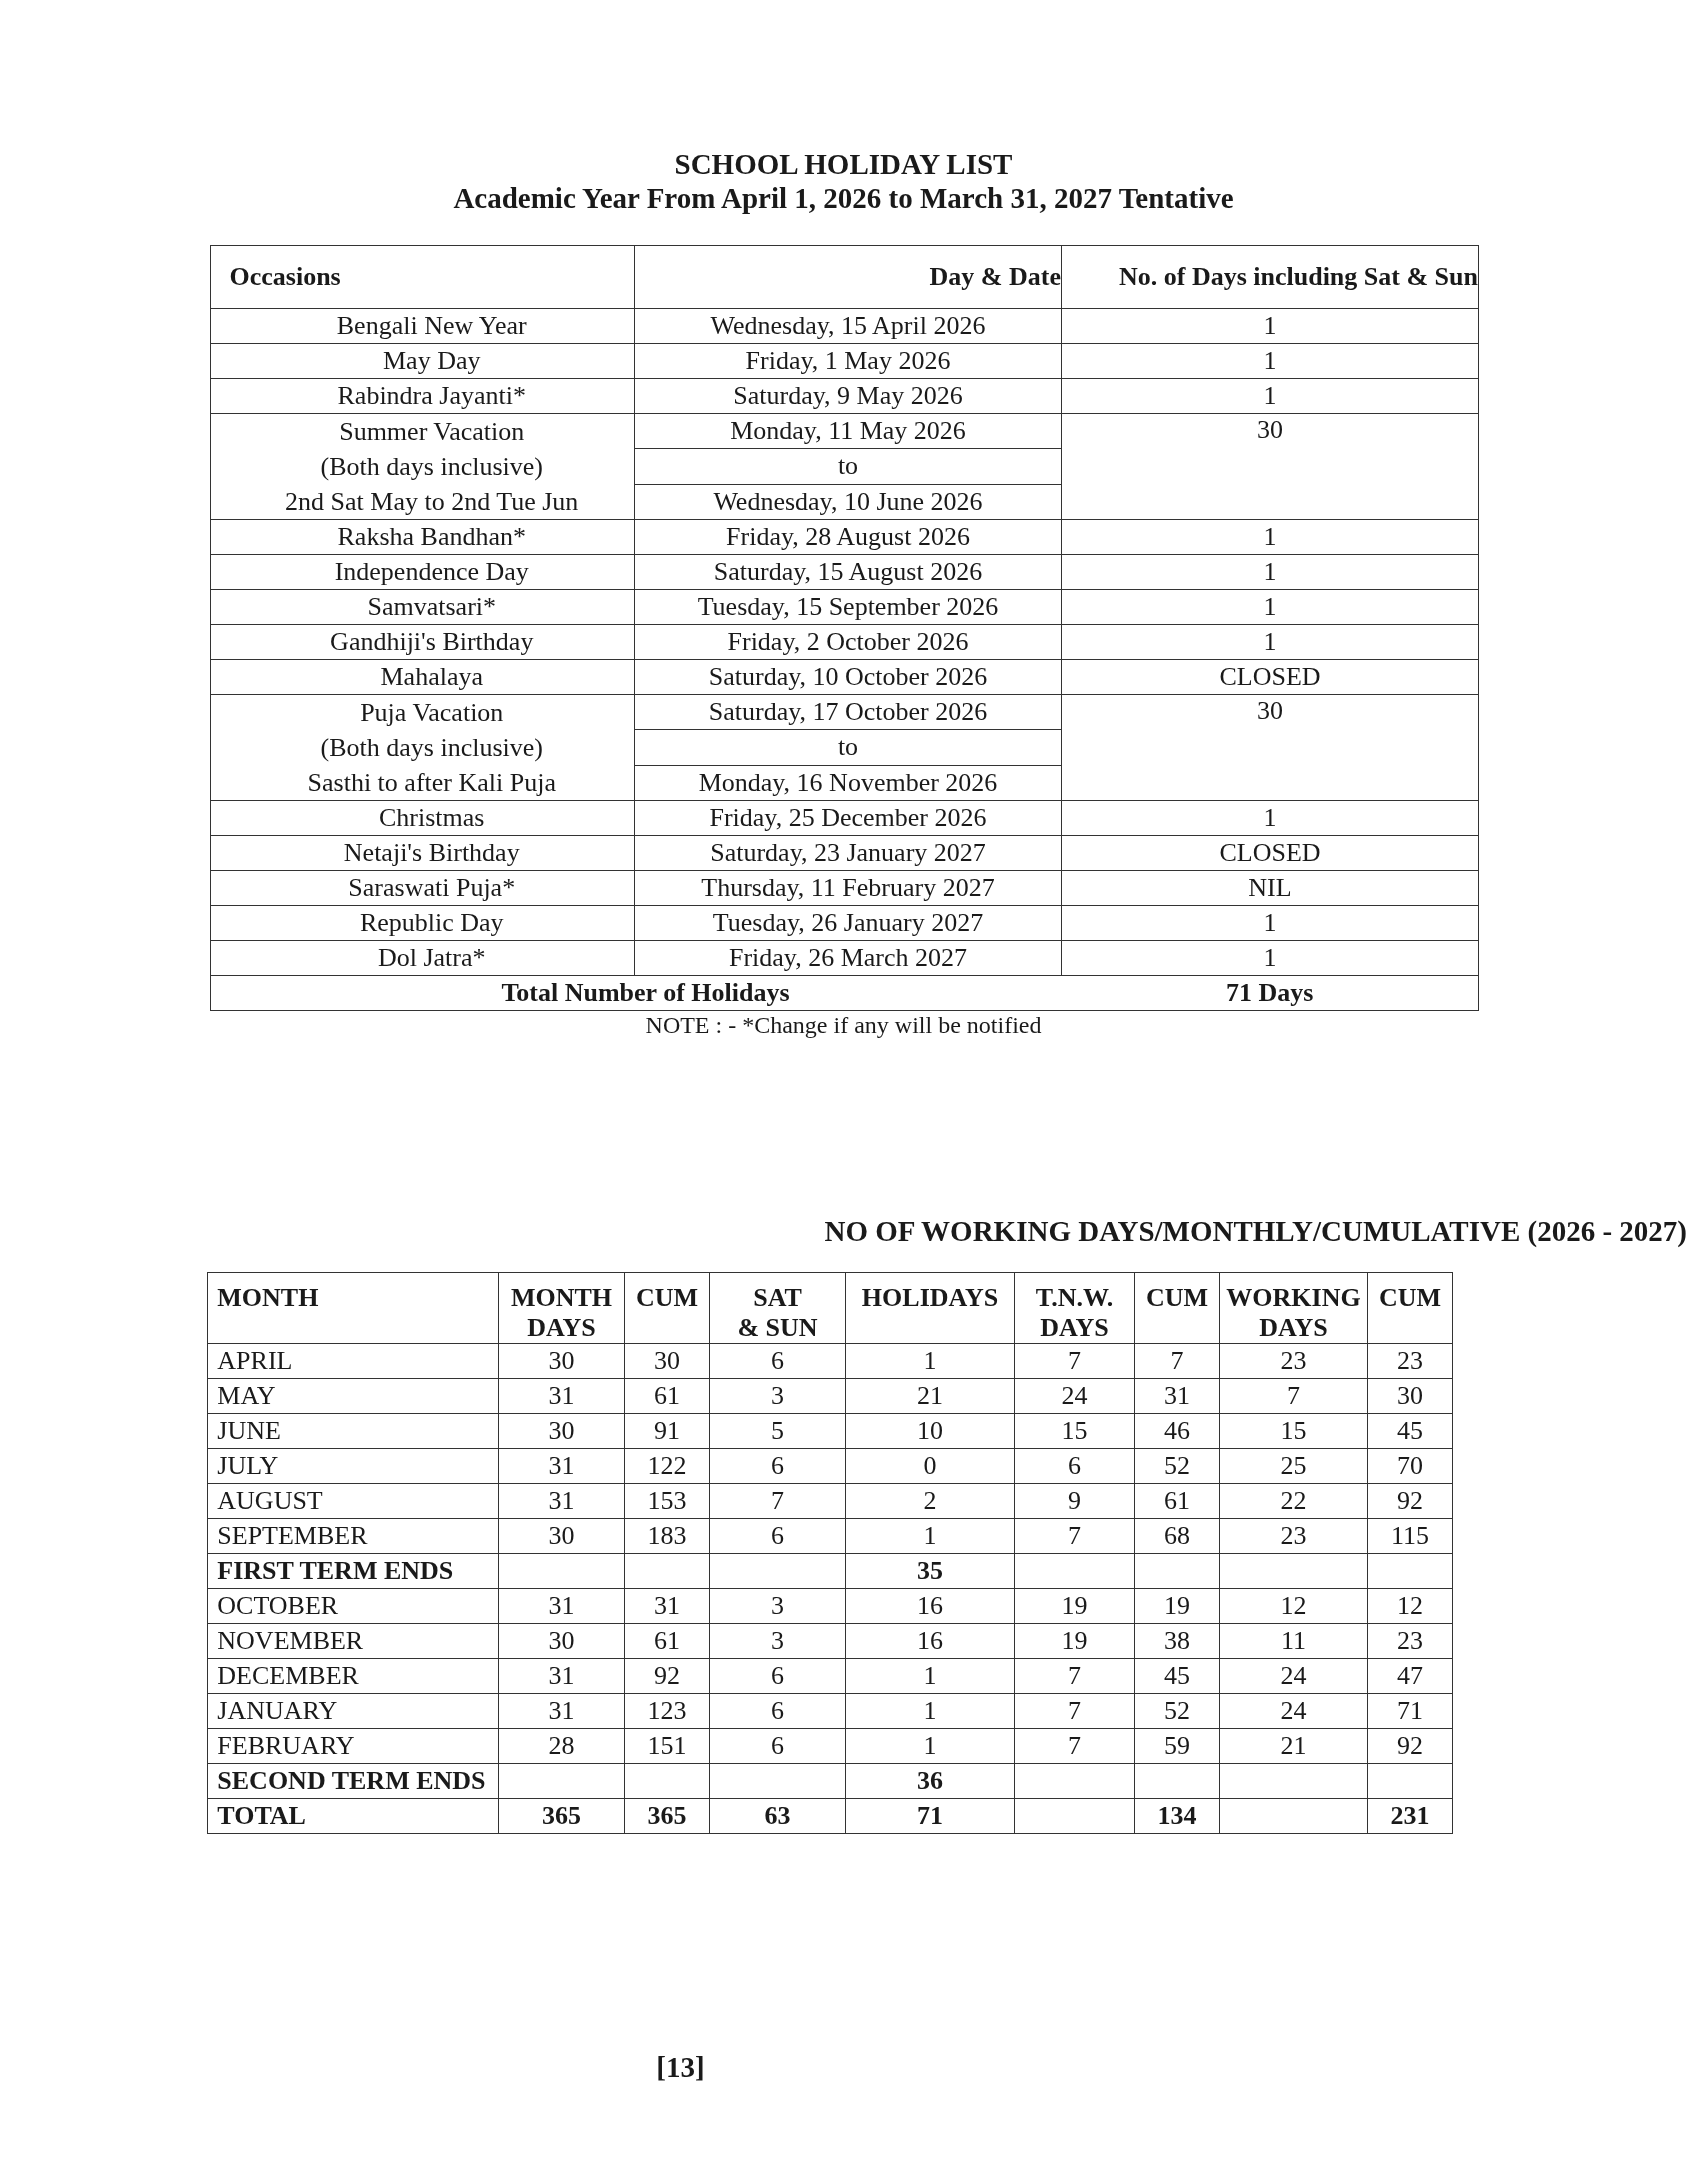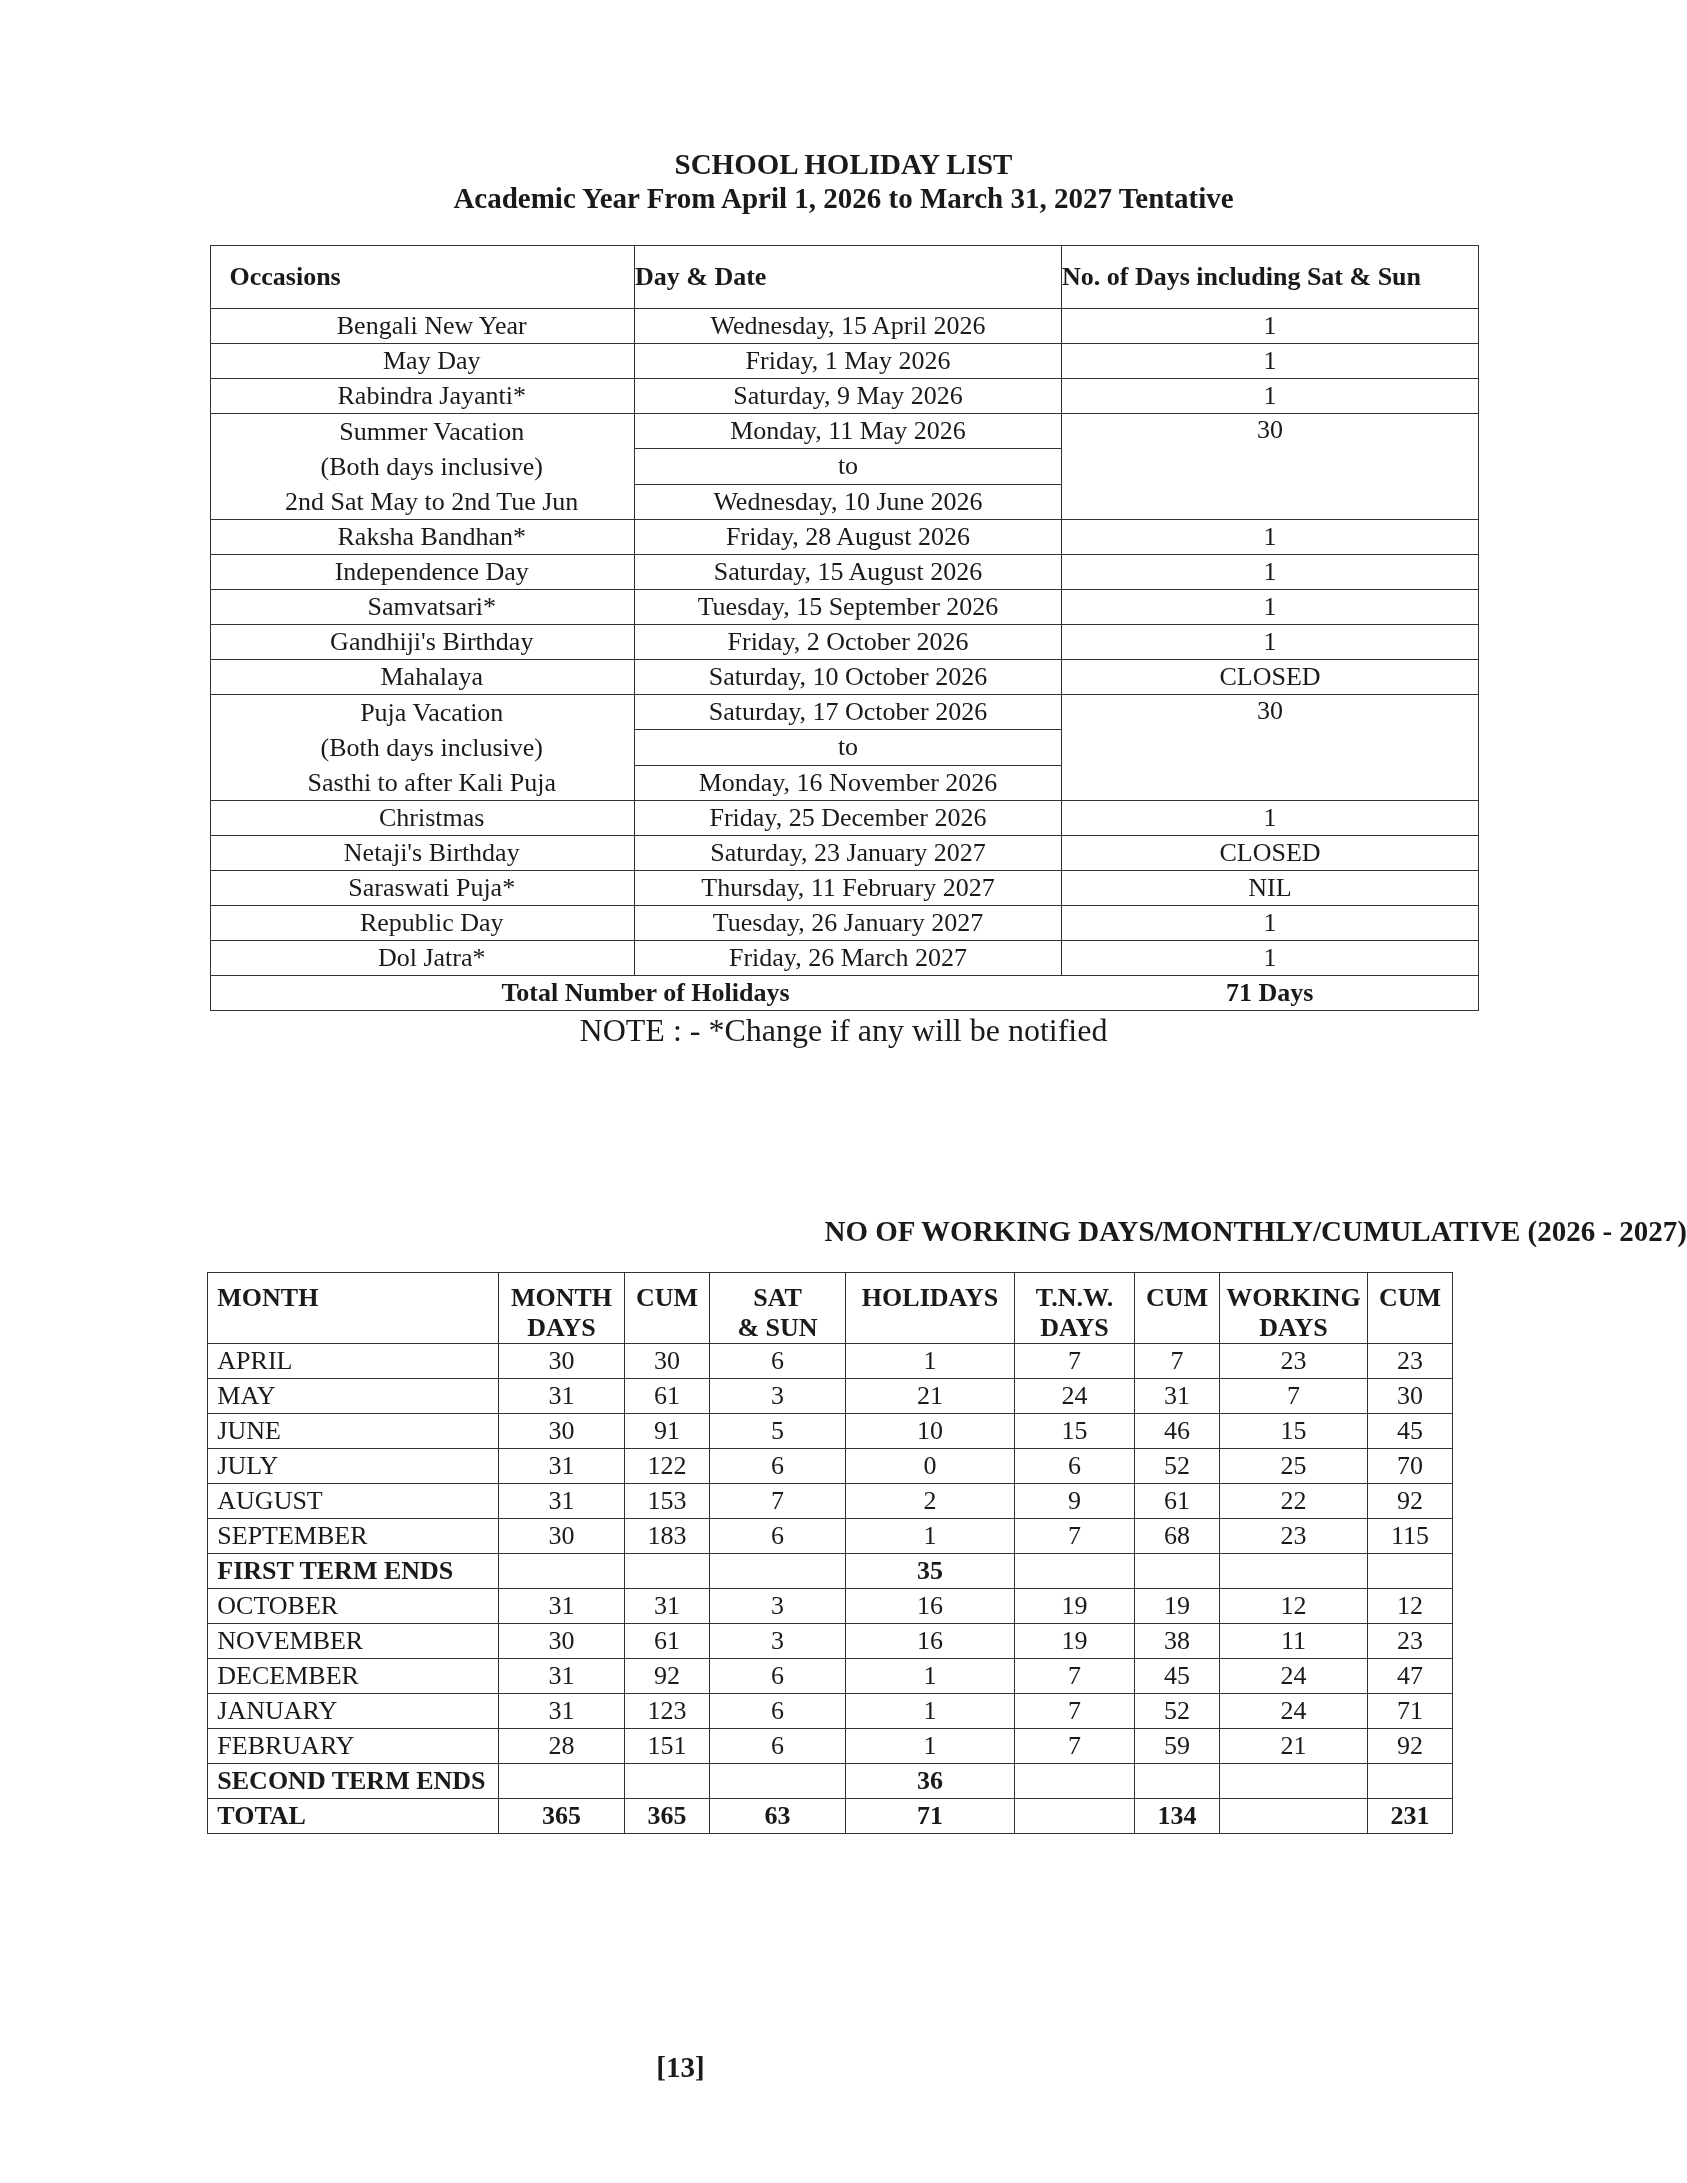--- a/index.html
+++ b/index.html
@@ -15,33 +15,33 @@
     table { border-collapse: collapse; position: absolute; table-layout: fixed; border-radius: 32px; }
     td, th { border: 1.3px solid #333; padding: 0; box-sizing: border-box; }
 
     
     #holiday-table { left: 210px; top: 245px; width: 1268px; font-size: 26px; }
     #holiday-table col.c1 { width: 424px; }
     #holiday-table col.c2 { width: 427px; }
     #holiday-table col.c3 { width: 417px; }
     #holiday-table th { height: 63px; font-weight: bold; font-size: 26px; }
     #holiday-table th.left { text-align: left; padding-left: 18.5px; }
-    #holiday-table th.center { text-align: left; }
+    #holiday-table th.center { text-align: right; padding-left: 40px; }
     #holiday-table td { height: 35px; line-height: 32px; }
     #holiday-table td.occ { text-align: center; padding-left: 18.5px; }
     #holiday-table td.date, #holiday-table td.days { text-align: center; }
     #holiday-table td.span-days { vertical-align: top; }
     #holiday-table td.occ-multi { vertical-align: top; line-height: 35px; }
     #holiday-table tr.total td { font-weight: bold; border-top: 1.3px solid #333; }
     #holiday-table tr.total td.occ { border-right: none; }
     #holiday-table tr.total td.days { border-left: none; }
 
     .note {
       position: absolute; left: 0; width: 1687px; top: 1012px;
-      text-align: center; font-size: 32px;
+      text-align: center; font-size: 24px;
     }
 
     .title2 {
       position: absolute; left: 0; width: 1687px; top: 1215px;
       text-align: right; font-weight: bold; font-size: 29px;
     }
 
     
     #working-table { left: 207px; top: 1272px; width: 1246px; font-size: 26px; }
     #working-table th {

